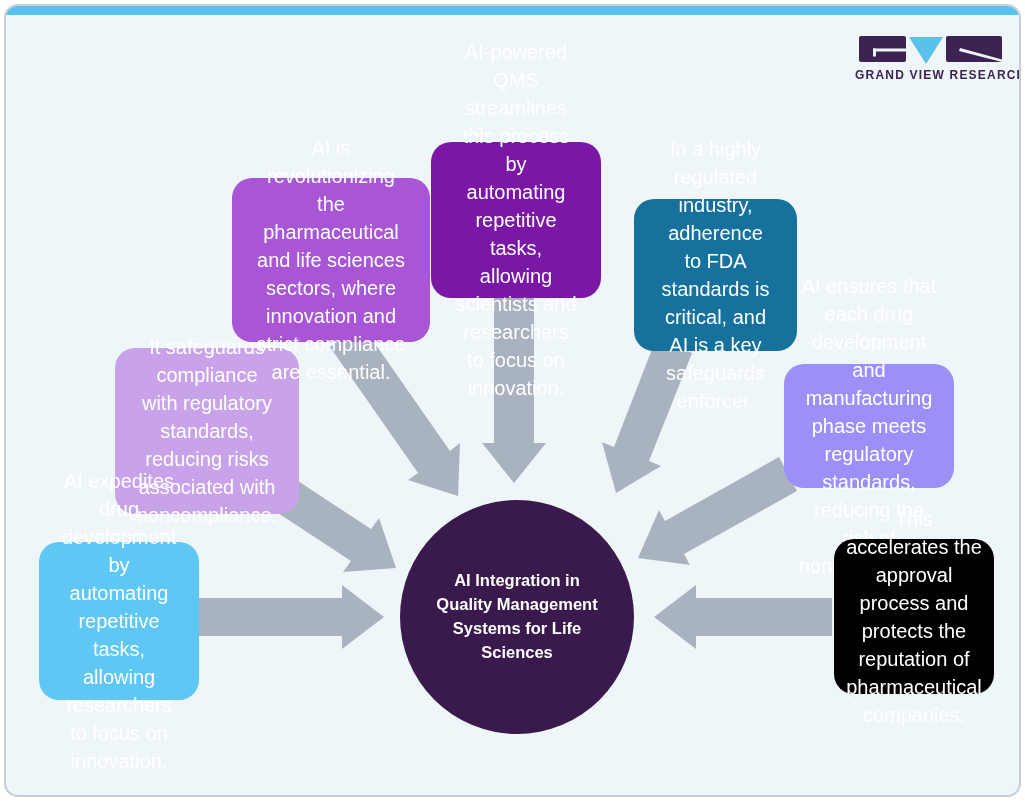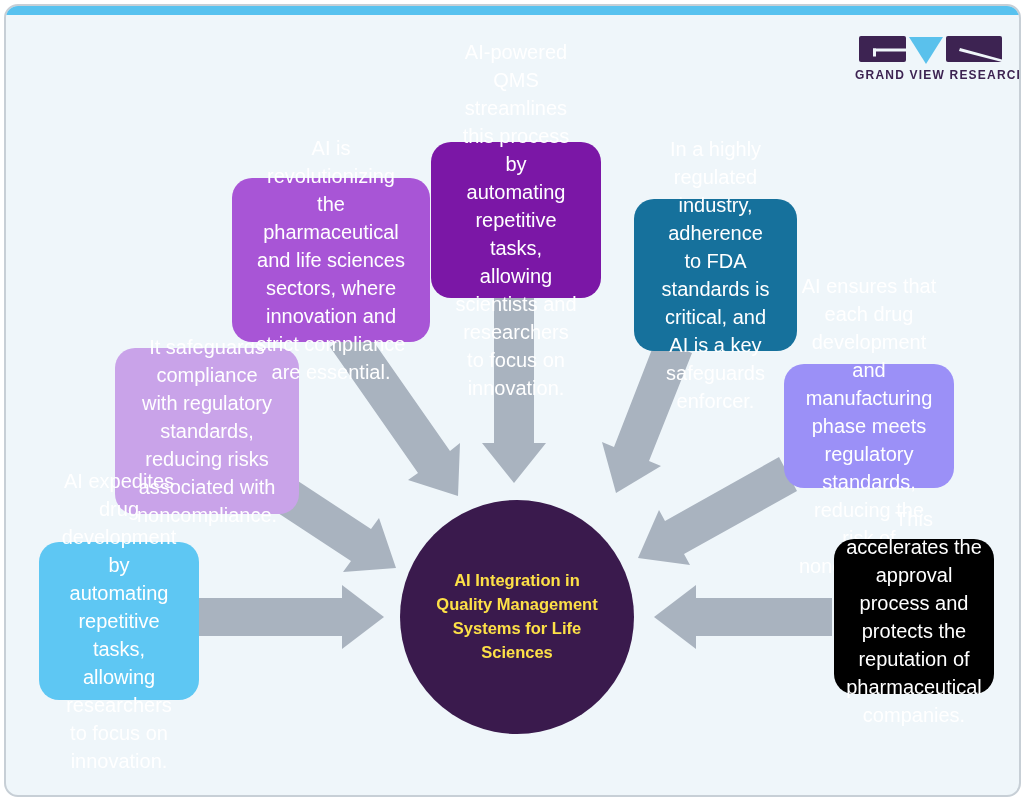--- a/index.html
+++ b/index.html
@@ -24,21 +24,21 @@
   .box-2 { left:425px; top:136px; width:170px; height:156px; }
   .box-3 { left:628px; top:193px; width:163px; height:152px; }
   .box-4 { left:778px; top:358px; width:170px; height:124px; }
   .box-5 { left:33px;  top:536px; width:160px; height:158px; }
   .box-6 { left:828px; top:533px; width:160px; height:155px; }
   .hub {
     position:absolute; left:394px; top:494px; width:234px; height:234px;
     border-radius:50%; display:flex; align-items:center; justify-content:center;
   }
   .hub-title {
-    width:180px; text-align:center; color:#fde047; font-weight:bold;
+    width:180px; text-align:center; color:#ffffff; font-weight:bold;
     font-size:16.5px; line-height:1.45;
   }
   .logo { position:absolute; left:850px; top:27px; width:150px; height:48px; }
   .brand-name {
     position:absolute; left:849px; top:62px; width:152px; text-align:center;
     font-size:12px; font-weight:bold; letter-spacing:1.2px; white-space:nowrap;
   }
 </style>
 </head>
 <body>

